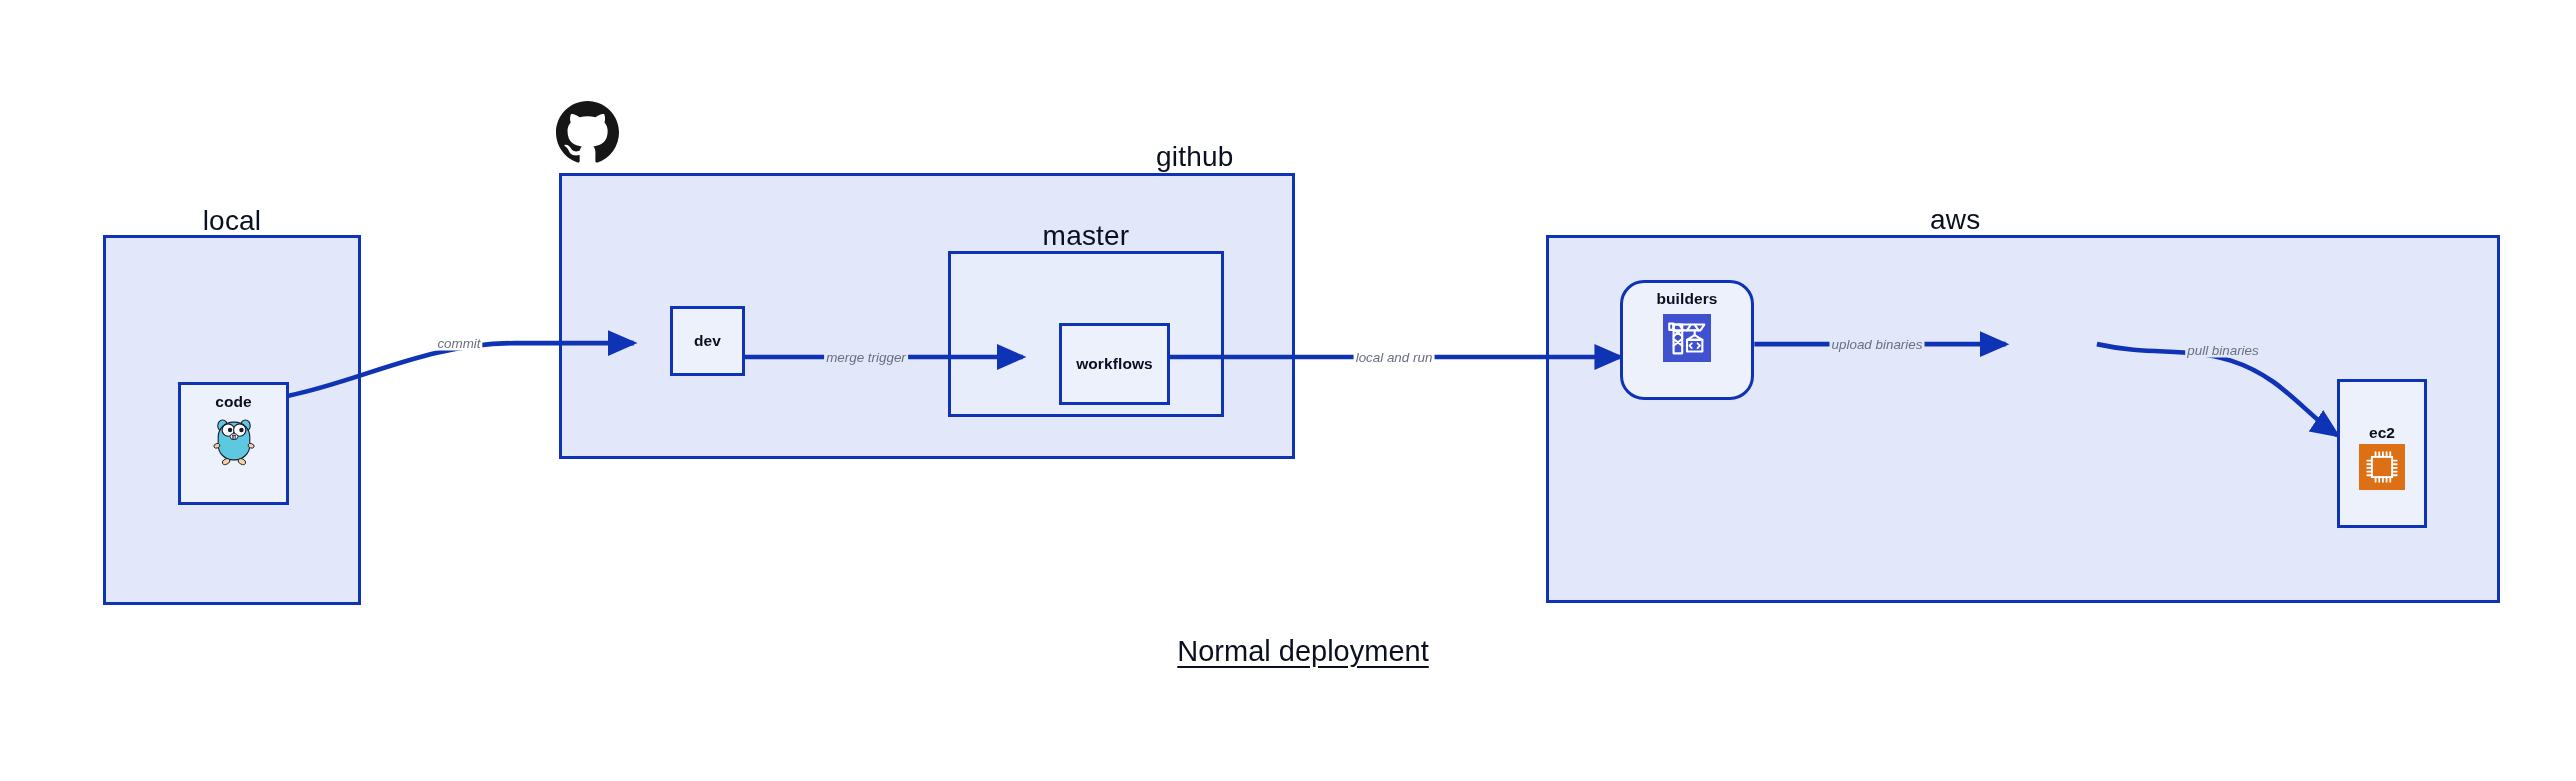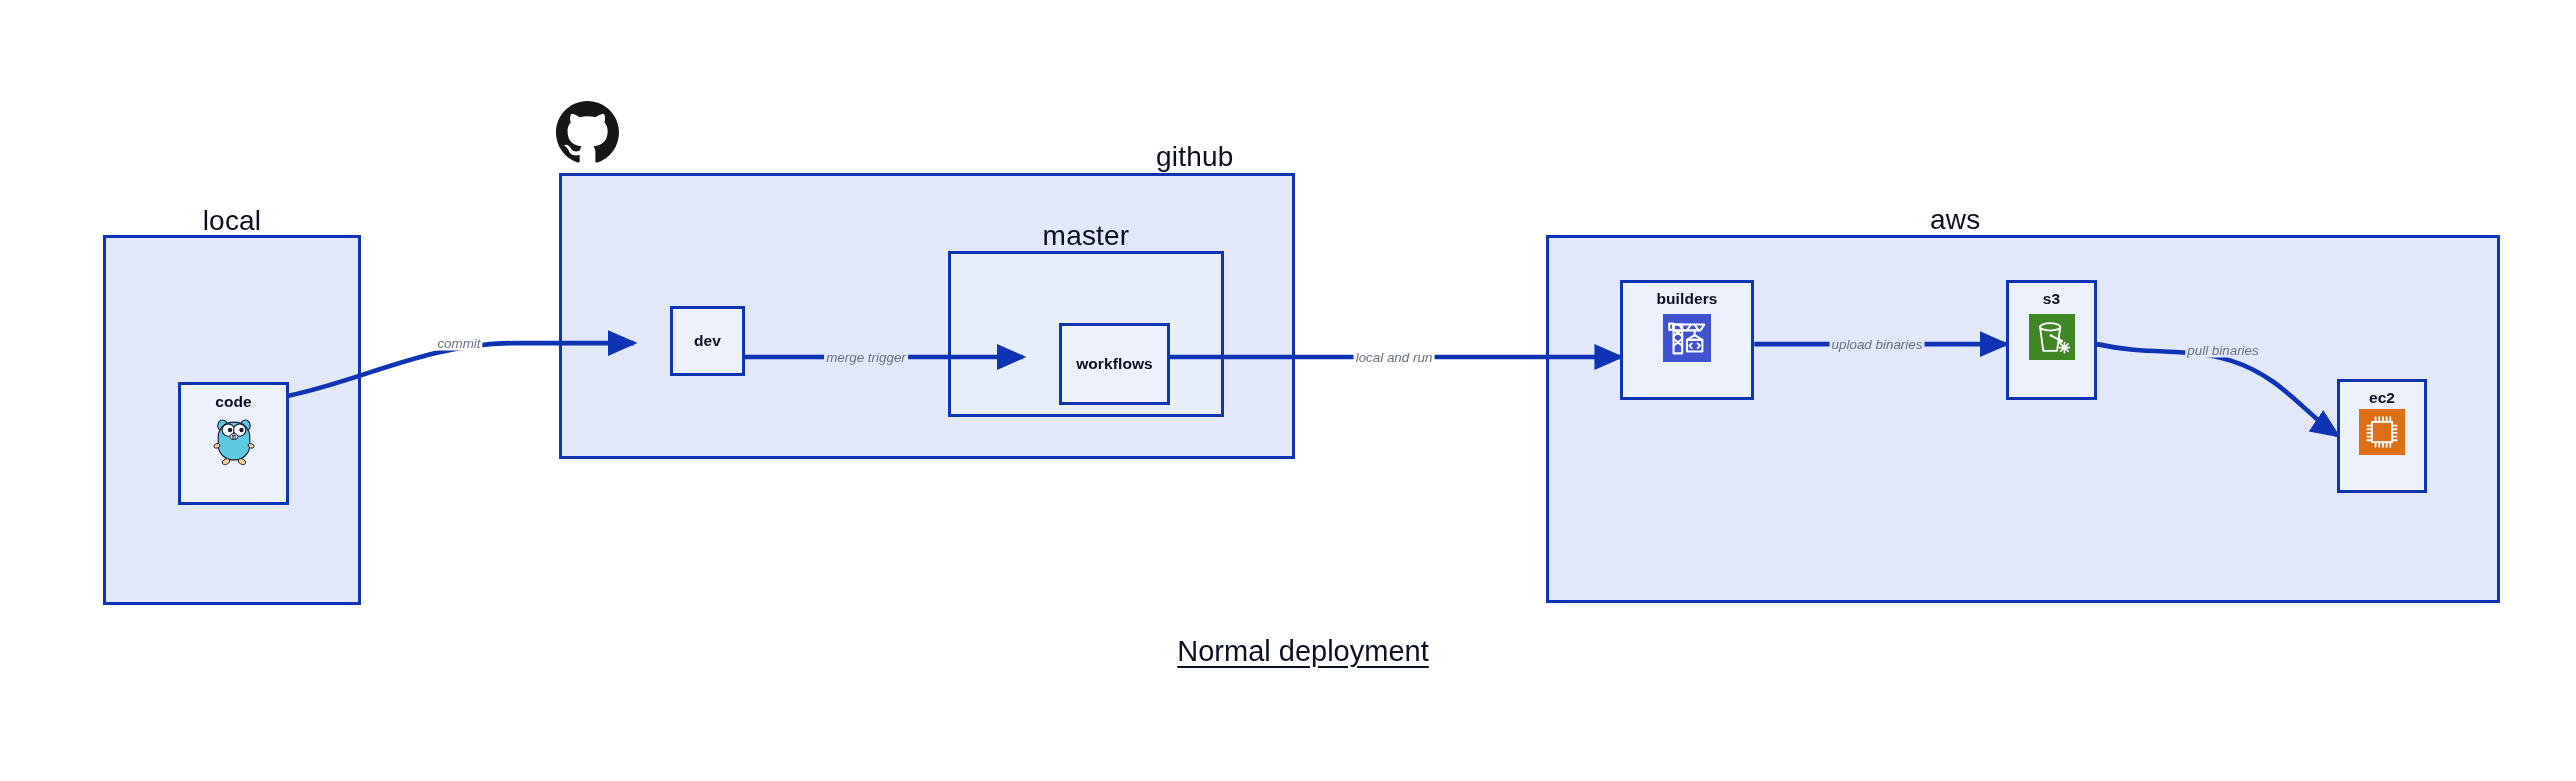--- a/index.html
+++ b/index.html
@@ -194,21 +194,21 @@
   </div>
 
   <div class="node plain" id="node-dev" style="left: 634px; top: 306px; width: 75px; height: 70px;">
     <div class="node-title">dev</div>
   </div>
 
   <div class="node plain" id="node-workflows" style="left: 1023px; top: 323px; width: 111px; height: 82px;">
     <div class="node-title">workflows</div>
   </div>
 
-  <div class="node" id="node-builders" style="left: 1620px; top: 280px; width: 134px; height: 120px; padding-top: 7.2px; row-gap: 6.2px; justify-content: flex-start;">
+  <div class="node" id="node-builders" style="left: 1620px; top: 280px; width: 134px; height: 120px; padding-top: 7.2px; row-gap: 6.2px; justify-content: flex-start; border-radius: 24px;">
     <div class="node-title">builders</div>
     <div class="node-icon">
       <svg width="48" height="48" viewBox="0 0 100 100">
         <rect width="100" height="100" fill="#3F51CE"></rect>
         <g fill="none" stroke="#ffffff" stroke-width="4.4" stroke-linejoin="round" stroke-linecap="round">
 
           <path d="M22 22 L22 82 L40 82 L40 22 Z"></path>
           <path d="M22 32 L40 46 M40 32 L22 46 M22 52 L40 66 M40 52 L22 66"></path>
 
           <rect x="13" y="20" width="9" height="13"></rect>
@@ -220,44 +220,22 @@
 
           <path d="M50 54 L66 44 L82 54 Z"></path>
           <rect x="50" y="54" width="32" height="24"></rect>
 
           <path d="M60 61 L55 66 L60 71 M72 61 L77 66 L72 71" stroke-width="3.6"></path>
         </g>
       </svg>
     </div>
   </div>
 
-  <div class="node" id="node-s3" style="left: 2006px; top: 280px; width: 91px; height: 120px; padding-top: 7.2px; row-gap: 6.2px; justify-content: flex-start;">
-    <div class="node-title">s3</div>
-    <div class="node-icon">
-      <svg width="46" height="46" viewBox="0 0 100 100">
-        <rect width="100" height="100" fill="#3F8624"></rect>
-        <g fill="none" stroke="#ffffff" stroke-width="4" stroke-linejoin="round" stroke-linecap="round">
-
-          <path d="M24 28 L31 80 L61 80 L68 28"></path>
-
-          <ellipse cx="46" cy="28" rx="22" ry="8"></ellipse>
-
-          <path d="M48 47 L72 59"></path>
-          <path d="M72 59 L66 55 L66 63 Z" fill="#ffffff"></path>
-          <circle cx="48" cy="47" r="3.2" fill="#ffffff" stroke="none"></circle>
-
-          <g stroke-width="3.6">
-            <path d="M77 62 L77 84 M66 73 L88 73 M69 65 L85 81 M85 65 L69 81"></path>
-          </g>
-        </g>
-      </svg>
-    </div>
-  </div>
-
-  <div class="node" id="node-ec2" style="left: 2337px; top: 379px; width: 90px; height: 114px; padding-top: 7.2px; row-gap: 2px; justify-content: flex-start;">
+
+  <div class="node" id="node-ec2" style="left: 2337px; top: 379px; width: 90px; height: 149px; padding-top: 7.2px; row-gap: 2px; justify-content: center;">
     <div class="node-title">ec2</div>
     <div class="node-icon">
       <svg width="46" height="46" viewBox="0 0 100 100">
         <rect width="100" height="100" fill="#DD7014"></rect>
         <g stroke="#ffffff" stroke-width="4" fill="none" stroke-linecap="round">
           <rect x="28" y="28" width="44" height="44"></rect>
 
           <path d="M36 28 L36 18 M44 28 L44 18 M52 28 L52 18 M60 28 L60 18 M68 28 L68 18"></path>
 
           <path d="M36 72 L36 82 M44 72 L44 82 M52 72 L52 82 M60 72 L60 82 M68 72 L68 82"></path>

